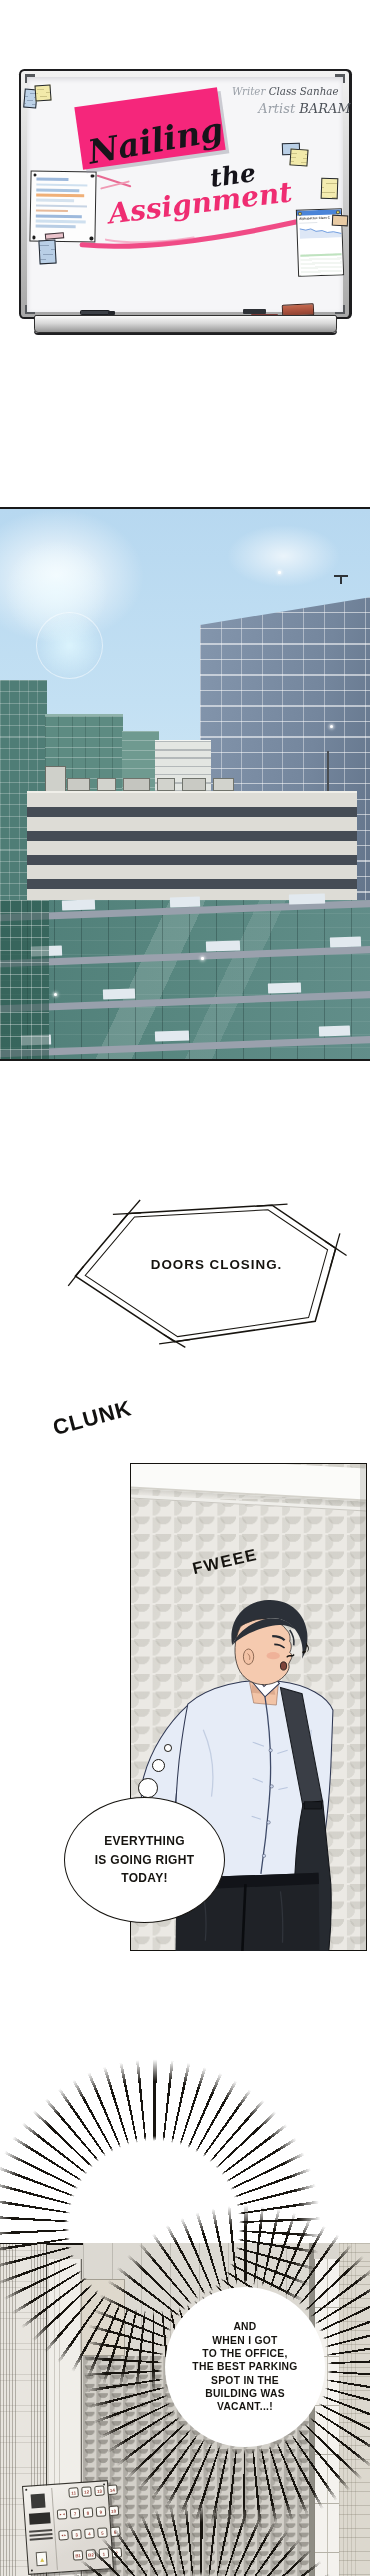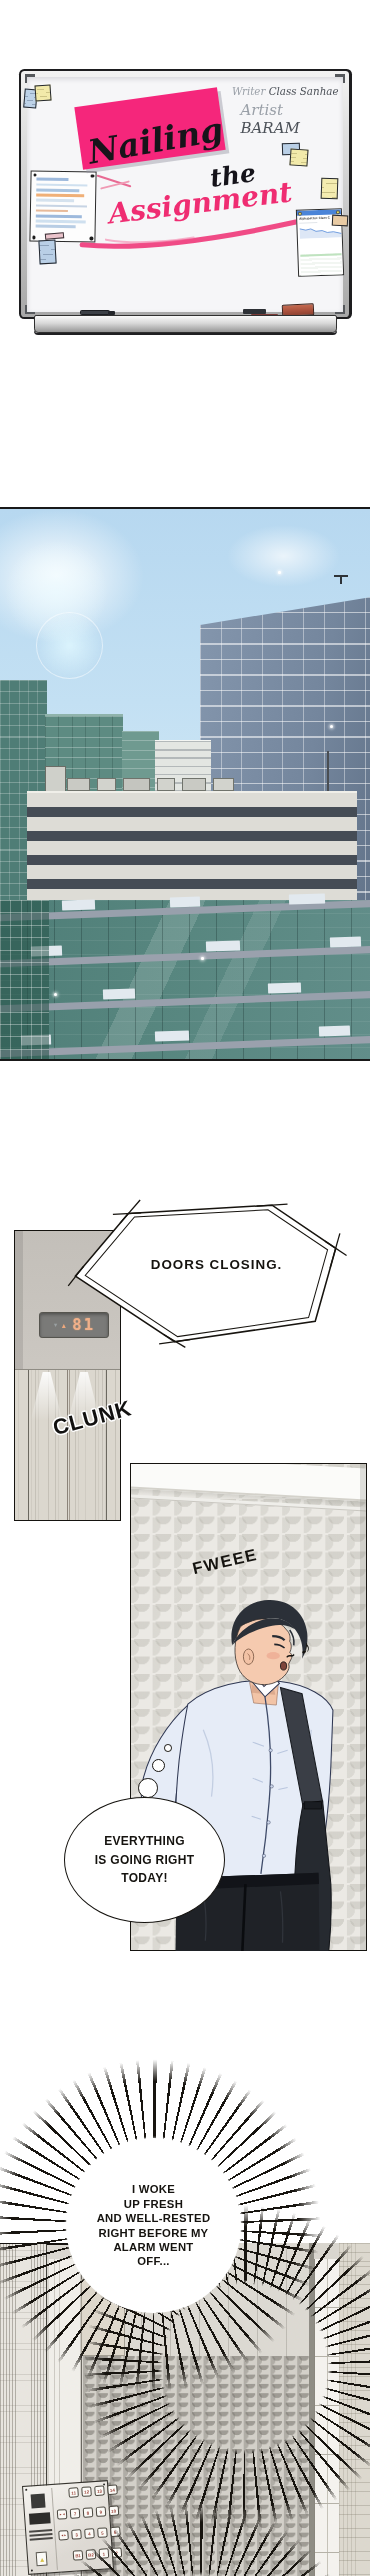--- a/index.html
+++ b/index.html
@@ -40,21 +40,21 @@
     <div class="abs cap" style="right:6.2px;top:5.2px;"></div>
     <div class="abs cap" style="left:6.2px;bottom:5.2px;"></div>
     <div class="abs cap" style="right:6.2px;bottom:5.2px;"></div>
     <div class="abs" style="left:8.2px;top:8.2px;right:8.2px;bottom:7.2px;background:#f6f6f8;
                 box-shadow:inset 0 2.1px 5.2px rgba(120,120,130,.25);"></div>
 
     <div class="abs hand" style="left:196px;top:15.5px;width:124px;text-align:right;font-size:10.3px;color:#4c5158;">
       <span style="color:#9aa0a8;">Writer</span>
       <span>Class Sanhae</span>
     </div>
-    <div class="abs hand" style="left:222px;top:32px;width:98px;text-align:left;font-size:15px;color:#4c5158;">
+    <div class="abs hand" style="left:237px;top:32px;width:98px;text-align:center;font-size:13px;color:#4c5158;">
       <span style="color:#9aa0a8;">Artist</span>
       <span>BARAM</span>
     </div>
 
     <div class="abs note" style="left:5.7px;top:19.6px;width:13.4px;height:18.5px;background:#bdd2e8;transform:rotate(5deg);
                 background-image:repeating-linear-gradient(to bottom,transparent 0 3.1px,rgba(60,80,110,.35) 3.1px 3.6px);"></div>
     <div class="abs note" style="left:16.5px;top:16px;width:15.5px;height:15.5px;background:#f2eaaa;transform:rotate(-4deg);
                 background-image:repeating-linear-gradient(to bottom,transparent 0 3.1px,rgba(120,110,50,.3) 3.1px 3.6px);"></div>
 
     <div class="abs" style="left:11.3px;top:102px;width:66px;height:71px;background:#fdfdfd;border:1px solid #2a2a2a;
@@ -200,43 +200,20 @@
                   background-image:repeating-linear-gradient(to bottom,rgba(255,255,255,.35) 0 1px,transparent 1px 12.4px),
                                    repeating-linear-gradient(to right,rgba(255,255,255,.3) 0 1px,transparent 1px 10.3px);"></div>
     </div>
     <div class="spark" style="left:278px;top:62px;width:2.6px;height:2.6px"></div>
     <div class="spark" style="left:330px;top:216px;width:3.1px;height:3.1px"></div>
     <div class="spark" style="left:201px;top:448px;width:2.6px;height:2.6px"></div>
     <div class="spark" style="left:54px;top:484px;width:3.1px;height:3.1px"></div>
 
   </div>
 
-  <div class="abs panel" style="left:14px;top:1230px;width:107px;height:291px;overflow:hidden;
-              background:linear-gradient(180deg,#c3bfb9 0%,#cbc7c1 45%,#c6c2bc 100%);">
-    <div class="abs" style="left:0;top:0;width:8.2px;height:100%;background:rgba(0,0,0,.10);"></div>
-    <div class="abs" style="left:24px;top:81px;width:70px;height:26px;background:#7a7a78;border:1px solid #55544e;
-                border-radius:3.1px;display:flex;align-items:center;justify-content:center;gap:2.1px;
-                box-shadow:inset 0 1.5px 3.1px rgba(0,0,0,.35);">
-      <span style="font-size:5.7px;color:#9aa0a2;">▼</span>
-      <span style="font-size:6.7px;color:#eda87d;">▲</span>
-      <span style="font-family:'DejaVu Sans Mono',monospace;font-size:15.5px;font-weight:bold;color:#f0b08a;
-                   letter-spacing:2.1px;text-shadow:0 0 1.5px rgba(240,170,120,.7);margin-left:3.1px;">81</span>
-    </div>
-    <div class="abs" style="left:0;top:138px;width:100%;height:152px;background:#dbd7ce;border-top:1.5px solid #8f8c84;
-                background-image:repeating-linear-gradient(to right,rgba(140,135,125,.28) 0 0.5px,transparent 0.5px 3.1px,rgba(160,155,145,.2) 3.1px 3.6px,transparent 3.6px 6.7px);">
-      <div class="abs" style="left:13.4px;top:0;width:1px;height:100%;background:#6b685f;"></div>
-      <div class="abs" style="right:13.4px;top:0;width:1px;height:100%;background:#6b685f;"></div>
-      <div class="abs" style="left:52px;top:0;width:1px;height:100%;background:#8b8379;"></div>
-      <div class="abs" style="left:54px;top:0;width:1px;height:100%;background:#a39b90;"></div>
-      <div class="abs" style="left:15.5px;top:2.1px;width:32px;height:49px;clip-path:polygon(38% 0,62% 0,100% 100%,0 100%);
-                  background:linear-gradient(rgba(255,255,255,.9),rgba(255,255,255,0));"></div>
-      <div class="abs" style="left:53px;top:2.1px;width:32px;height:49px;clip-path:polygon(38% 0,62% 0,100% 100%,0 100%);
-                  background:linear-gradient(rgba(255,255,255,.85),rgba(255,255,255,0));"></div>
-    </div>
-  </div>
   <div class="abs sfx outline-w" style="left:52px;top:1405px;font-size:21.6px;font-weight:bold;letter-spacing:1px;color:#121110;
               transform:rotate(-15deg);z-index:5;font-family:'Liberation Sans',sans-serif;">CLUNK</div>
 
   <svg class="abs" style="left:67px;top:1199px;z-index:5;" width="289" height="152" viewBox="0 0 560 296">
     <polygon points="15,150 118,28 398,12 522,96 482,238 208,278" fill="#ffffff" stroke="#17140f" stroke-width="3"></polygon>
     <polygon points="34,149 130,35 390,21 506,99 469,231 214,268" fill="none" stroke="#17140f" stroke-width="2"></polygon>
     <line x1="102" y1="47" x2="141" y2="2" stroke="#17140f" stroke-width="2.5"></line>
     <line x1="143" y1="27" x2="88" y2="30" stroke="#17140f" stroke-width="2.5"></line>
     <line x1="368" y1="14" x2="428" y2="10" stroke="#17140f" stroke-width="2.5"></line>
     <line x1="501" y1="82" x2="543" y2="110" stroke="#17140f" stroke-width="2.5"></line>
@@ -407,27 +384,28 @@
             <span>1</span>
           </div>
         <div class="btnkey" style="width:10.3px;height:10.3px;">
             <span>2</span>
           </div>
       </div>
     </div>
   </div>
 
   <div class="abs burst" style="left:-16.5px;top:2056px;width:340px;height:340px;z-index:3;"></div>
-  <div class="abs bwhite" style="left:66px;top:2138px;width:175px;height:175px;z-index:4;">
-    <div class="comic pre" style="font-size:11.3px;line-height:1.28;">I WOKE
-UP FRESH
-AND WELL-RESTED
-RIGHT BEFORE MY
-ALARM WENT
-OFF...</div>
+
+  <div class="abs burst" style="left:80px;top:2202px;width:330px;height:330px;z-index:3;"></div>
+  <div class="abs bwhite" style="left:165px;top:2287px;width:160px;height:160px;z-index:4;">
+    <div class="comic pre" style="font-size:10.3px;line-height:1.3;">AND
+WHEN I GOT
+TO THE OFFICE,
+THE BEST PARKING
+SPOT IN THE
+BUILDING WAS
+VACANT...!</div>
   </div>
 
-  <div class="abs burst" style="left:80px;top:2202px;width:330px;height:330px;z-index:3;"></div>
-
   <div class="abs burst" style="left:46px;top:2499px;width:309px;height:309px;z-index:3;"></div>
 
 </div>
 
 
 </body></html>

